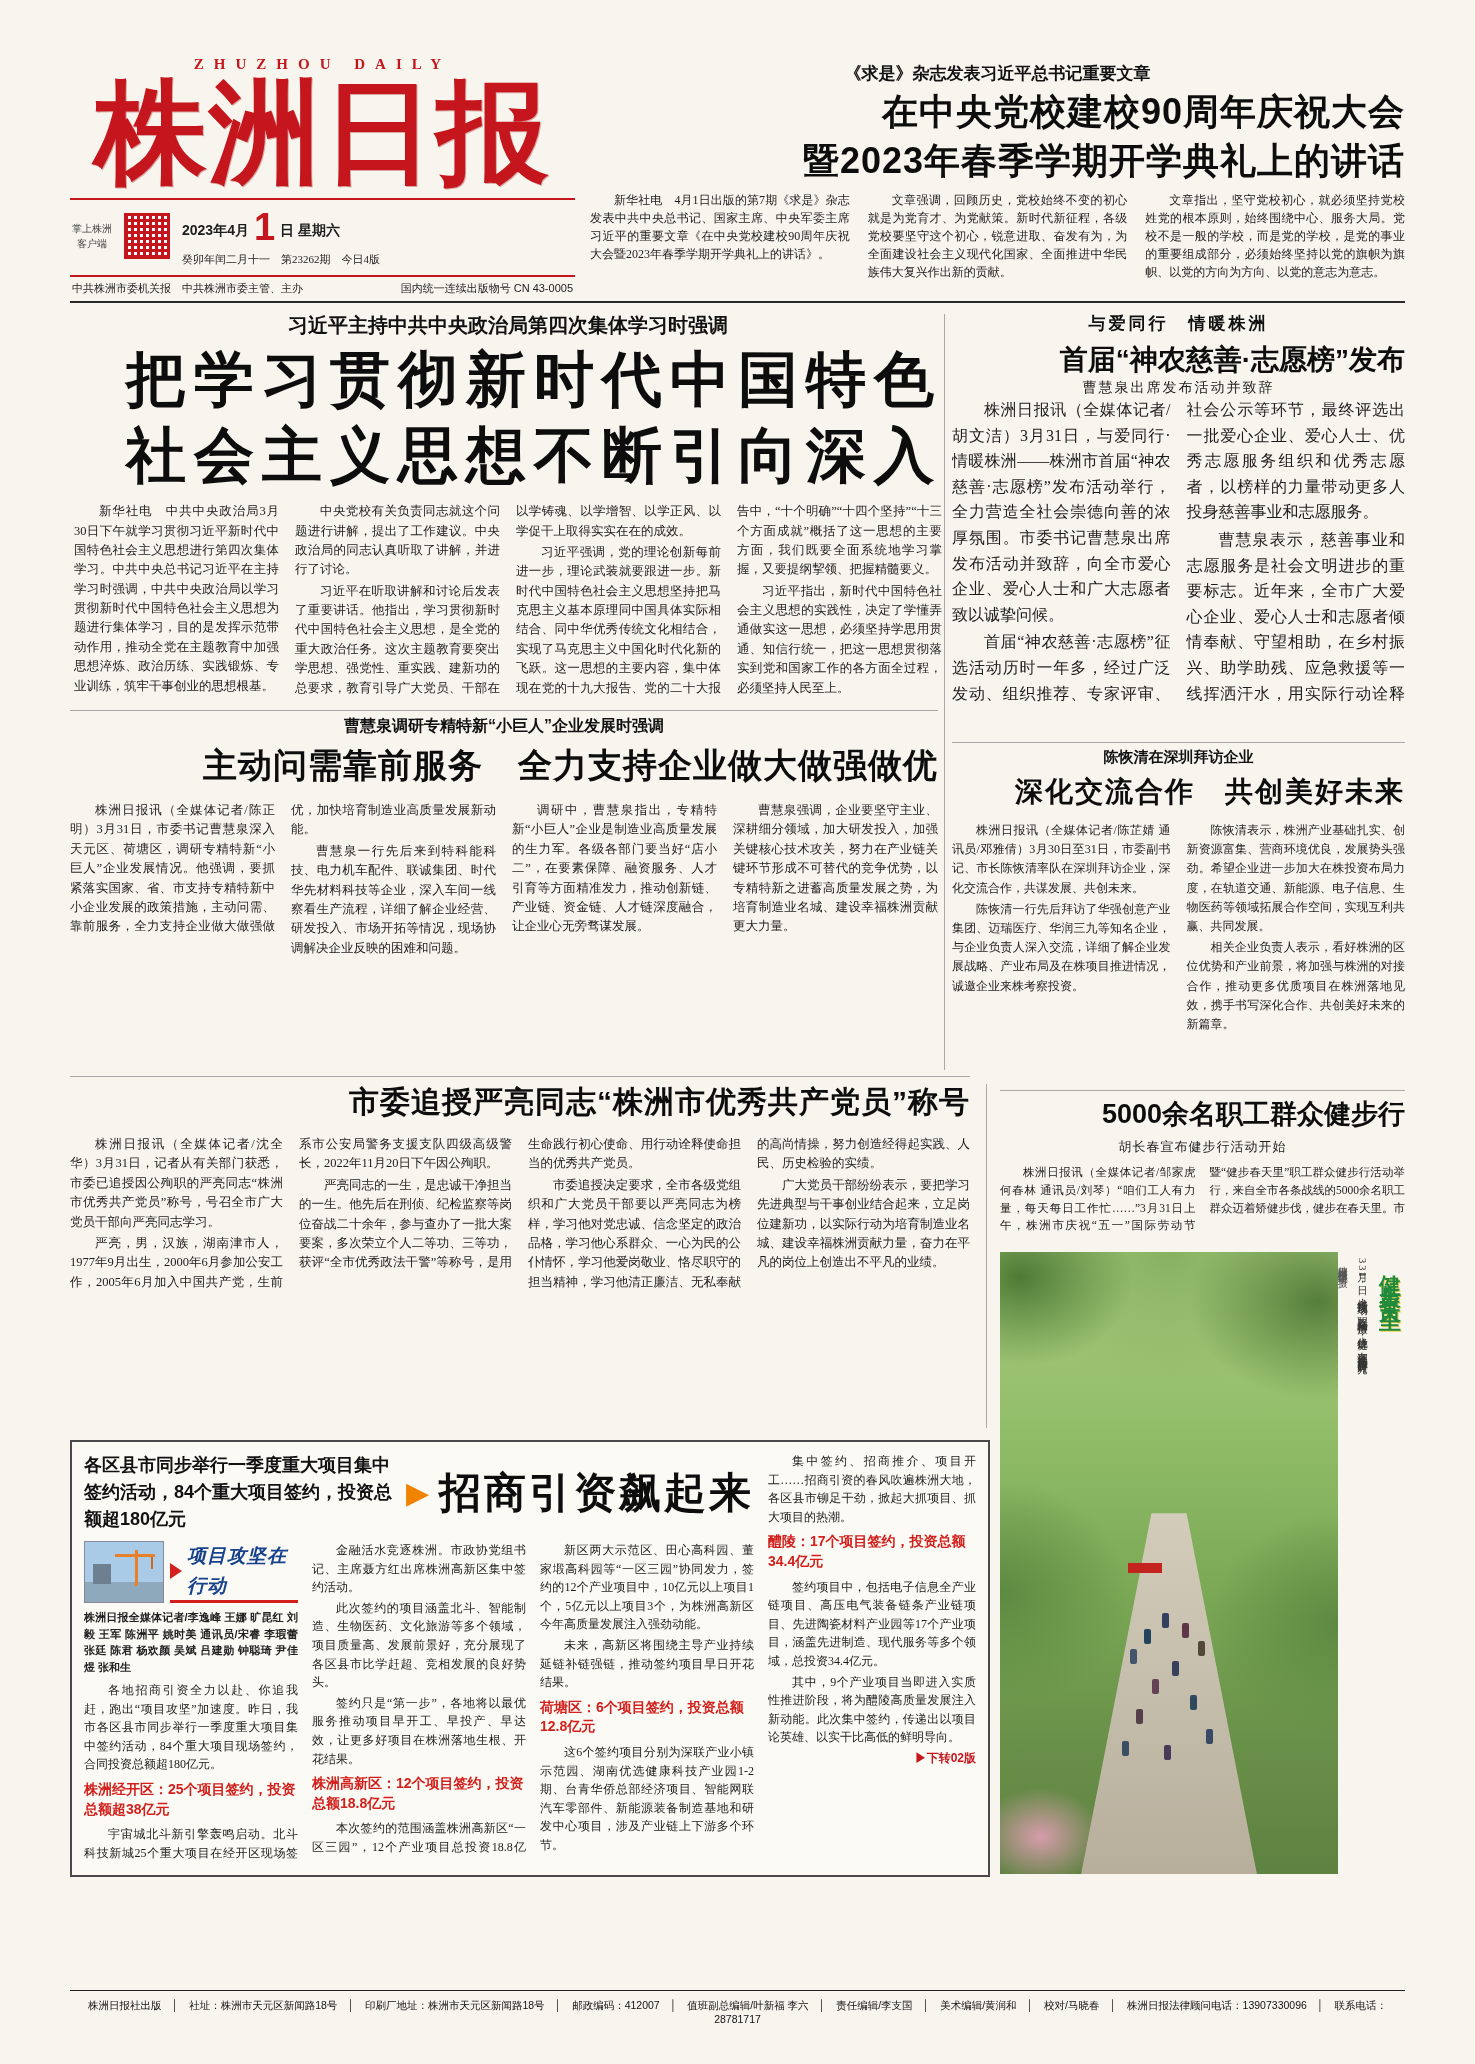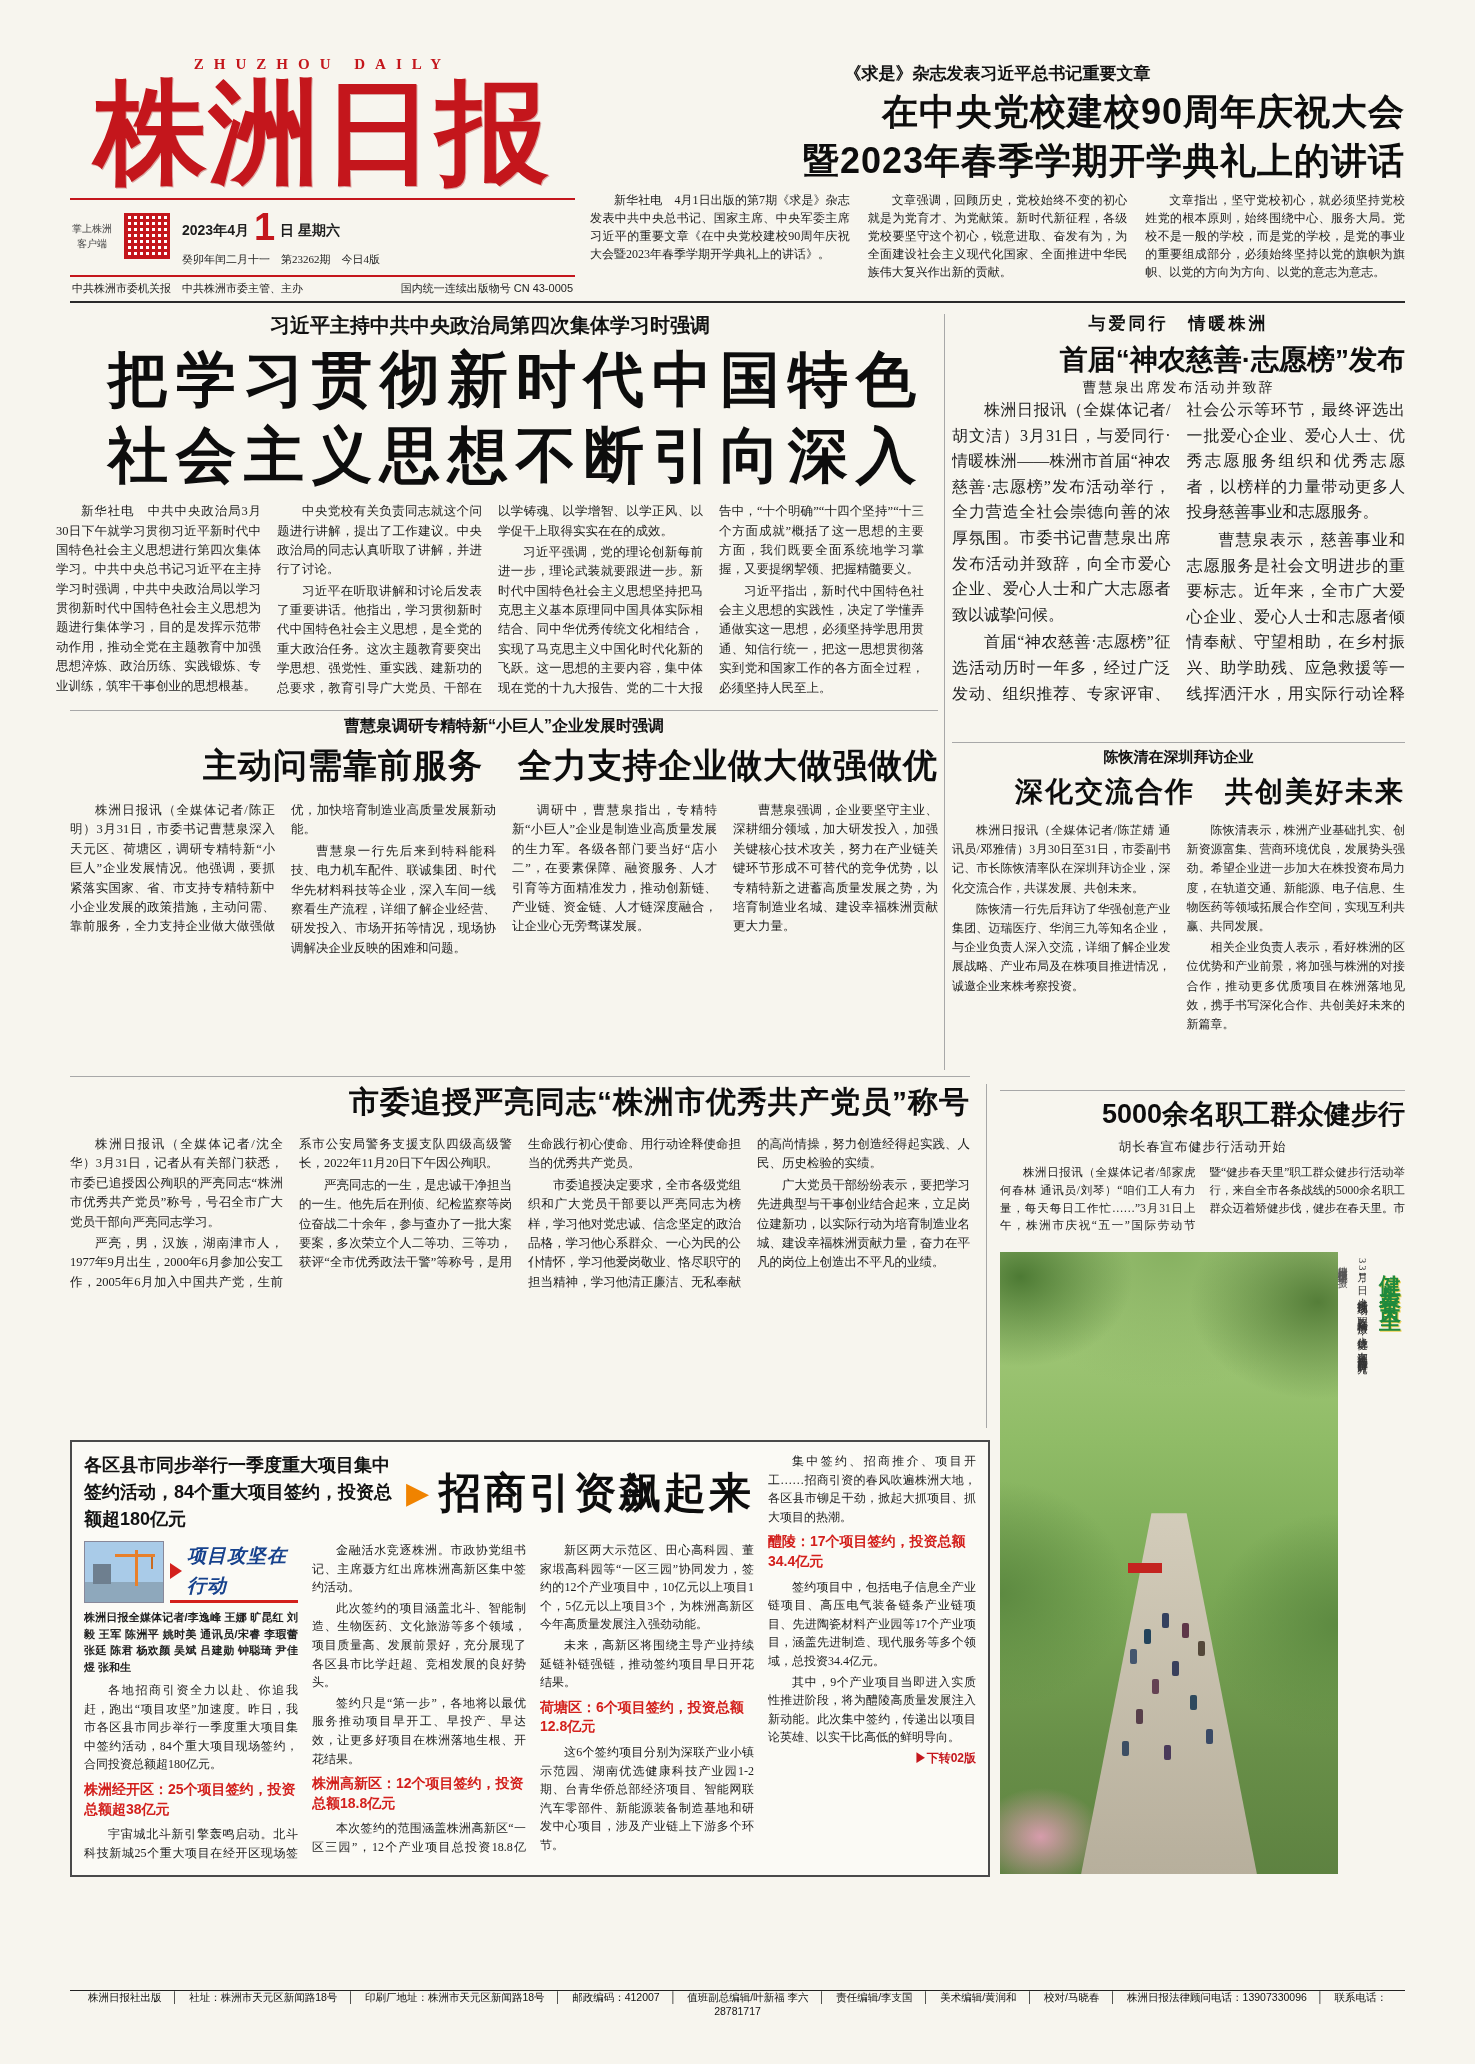--- a/index.html
+++ b/index.html
@@ -44,21 +44,21 @@
   .jump{color:#c4161c;font-weight:bold;text-align:right;font-family:"Liberation Sans",sans-serif;font-size:12px;margin-top:2px}
   .red-sub{color:#d3201c;font-weight:bold;font-family:"Liberation Sans",sans-serif;line-height:1.4;margin:6px 0;font-size:14px}
 
   
   .top-article{left:590px;top:62px;width:815px;height:234px}
   .ta-kicker{font-size:17px}
   .ta-headline{font-size:36px;line-height:1.25;letter-spacing:1px;margin-top:4px}
   .ta-body{column-count:3;column-gap:18px;font-size:12px;line-height:1.5;height:100px;overflow:hidden;margin-top:8px}
 
   
-  .lead-story{left:56px;top:312px;width:868px;height:394px;overflow:hidden}
+  .lead-story{left:74px;top:312px;width:868px;height:394px;overflow:hidden}
   .lead-kicker{font-size:20px}
   .lead-headline{font-size:60px;line-height:1.16;letter-spacing:8px;margin-top:6px}
   .lead-body{column-count:4;column-gap:16px;font-size:12.5px;line-height:1.55;height:196px;overflow:hidden;margin-top:12px}
 
   
   .story-shennong{left:952px;top:312px;width:453px;height:424px;overflow:hidden}
   .sn-kicker{font-size:17px;letter-spacing:3px}
   .sn-headline{font-size:28px;margin-top:6px}
   .sn-subhead{font-size:14px;letter-spacing:2px}
   .sn-body{column-count:2;column-gap:16px;font-size:16px;line-height:1.6;height:312px;overflow:hidden;margin-top:0}
@@ -125,21 +125,21 @@
   .photo-badge{display:flex;gap:6px;align-items:center;margin-bottom:6px}
   .mini-photo{width:78px;height:60px;flex:0 0 auto;border:1px solid #889;overflow:hidden}
   .badge{flex:1;height:58px;display:flex;align-items:center;justify-content:center;
          font-family:"Liberation Sans",sans-serif;font-weight:900;font-style:italic;font-size:19px;
          color:#16418c;letter-spacing:1px;border-bottom:3px solid #d3201c}
   .badge::before{content:"";width:0;height:0;border-left:12px solid #d3201c;
          border-top:8px solid transparent;border-bottom:8px solid transparent;margin-right:5px}
   .credits{font-family:"Liberation Sans",sans-serif;font-weight:bold;font-size:11px;line-height:1.5;color:#222;margin-bottom:6px;text-align:justify}
 
   
-  .footer{left:70px;top:1990px;width:1335px;border-top:1.5px solid #222;padding-top:0;
+  .footer{left:70px;top:1990px;width:1335px;border-top:1.5px solid #222;padding-top:8px;
           font-family:"Liberation Sans",sans-serif;font-size:10.5px;color:#111;text-align:center}
 </style>
 </head>
 <body>
 
 <div class="abs masthead">
   <div class="mh-english">ZHUZHOU DAILY</div>
   <div class="mh-title">株洲日报</div>
   <div class="mh-row">
     <div class="mh-app">

